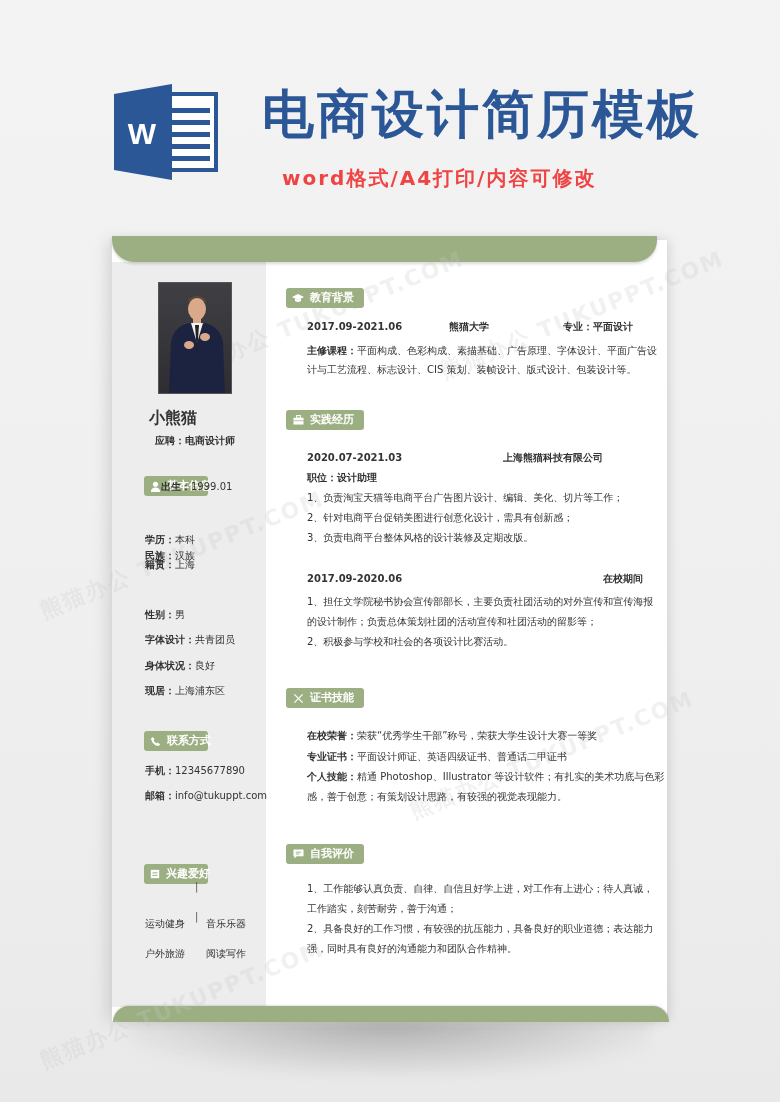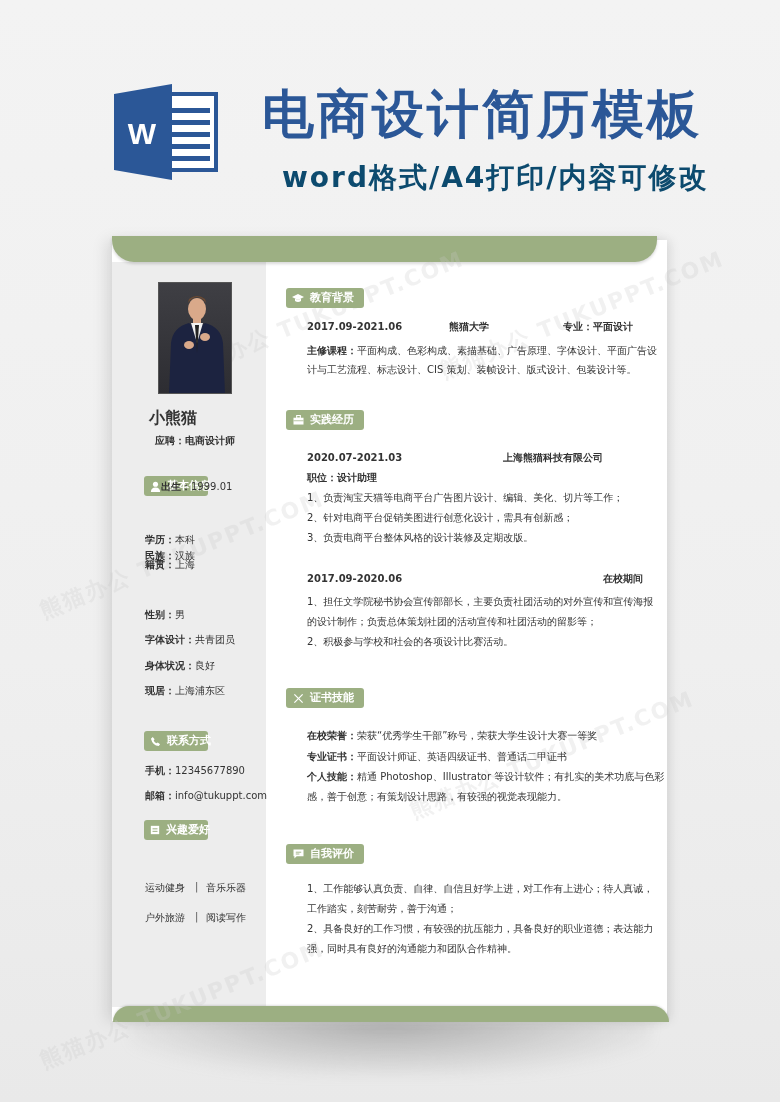--- a/index.html
+++ b/index.html
@@ -12,21 +12,21 @@
   }
   
   .word-logo { position: absolute; left: 114px; top: 82px; width: 108px; height: 100px; }
   .title {
     position: absolute; left: 262px; top: 84px;
     font-size: 52px; font-weight: bold; color: #2b5797; letter-spacing: 3px;
     font-family: "DejaVu Sans", sans-serif; line-height: 60px; white-space: nowrap;
   }
   .subtitle {
     position: absolute; left: 282px; top: 162px;
-    font-size: 28px; font-weight: bold; color: #0c4a6e; letter-spacing: 2px;
+    font-size: 20px; font-weight: bold; color: #ef4444; letter-spacing: 2px;
     white-space: nowrap; line-height: 32px;
   }
   
   .page-shadow {
     position: absolute; left: 130px; top: 1020px; width: 520px; height: 55px;
     background: radial-gradient(ellipse at 50% 0%, rgba(120,120,120,0.55) 0%, rgba(160,160,160,0.25) 55%, rgba(230,230,230,0) 80%);
     filter: blur(6px);
   }
   .page {
     position: absolute; left: 112px; top: 240px; width: 555px; height: 781px;
@@ -62,21 +62,21 @@
     color: #fff; font-size: 11px; font-weight: bold; line-height: 20px;
     padding-left: 6px; white-space: nowrap; display: flex; align-items: center;
   }
   .tag .ic { width: 12px; height: 12px; margin-right: 6px; display: inline-flex; align-items: center; justify-content: center; }
   .side-tag { left: 144px; width: 64px; }
   .main-tag { left: 286px; width: 78px; }
 
   .info-row { position: absolute; left: 145px; font-size: 10px; color: #333; white-space: nowrap; line-height: 14px; }
   .info-row b { font-weight: bold; }
 
-  .hobby { position: absolute; font-size: 10px; color: #333; white-space: nowrap; }
+  .hobby { position: absolute; font-size: 10px; color: #333; white-space: nowrap; margin-top: 36px; }
   .hobby-sep { position: absolute; font-size: 10px; color: #555; }
 
   .m { position: absolute; font-size: 10px; color: #333; white-space: nowrap; line-height: 14px; margin-left: 21px; }
   .mb { font-weight: bold; }
 
   .wm { position: absolute; color: rgba(200,200,200,0.25); font-size: 22px; font-weight: bold;
     transform: rotate(-22deg); white-space: nowrap; pointer-events: none; letter-spacing: 2px; }
 </style>
 </head>
 <body>
@@ -145,21 +145,21 @@
   <span class="ic">
     <svg width="11" height="11" viewBox="0 0 12 12">
         <path d="M3 1 L5 3.5 L4 5 Q5 7.5 7 8 L8.5 7 L11 9 L9.5 11 Q3 10.5 1 3 Z" fill="#fff"></path>
       </svg>
   </span>
   <span>联系方式</span>
 </div>
 <div class="info-row" style="top:764px;"><b>手机：</b><span>12345677890</span></div>
 <div class="info-row" style="top:789px;"><b>邮箱：</b><span>info@tukuppt.com</span></div>
 
-<div class="tag side-tag" style="top:820px;">
+<div class="tag side-tag" style="top:864px;">
   <span class="ic">
     <svg width="10" height="10" viewBox="0 0 12 12">
         <rect x="1" y="1" width="10" height="10" fill="#fff"></rect>
         <rect x="3" y="4" width="6" height="1.2" fill="#9caf82"></rect>
         <rect x="3" y="7" width="6" height="1.2" fill="#9caf82"></rect>
       </svg>
   </span>
   <span>兴趣爱好</span>
 </div>
 <div class="hobby" style="left:145px;top:881px;">运动健身</div>

